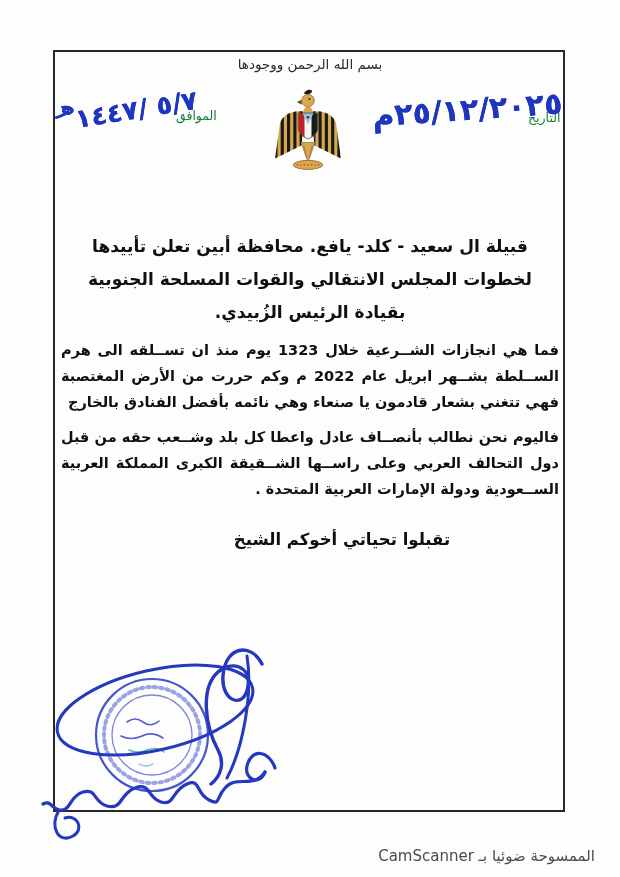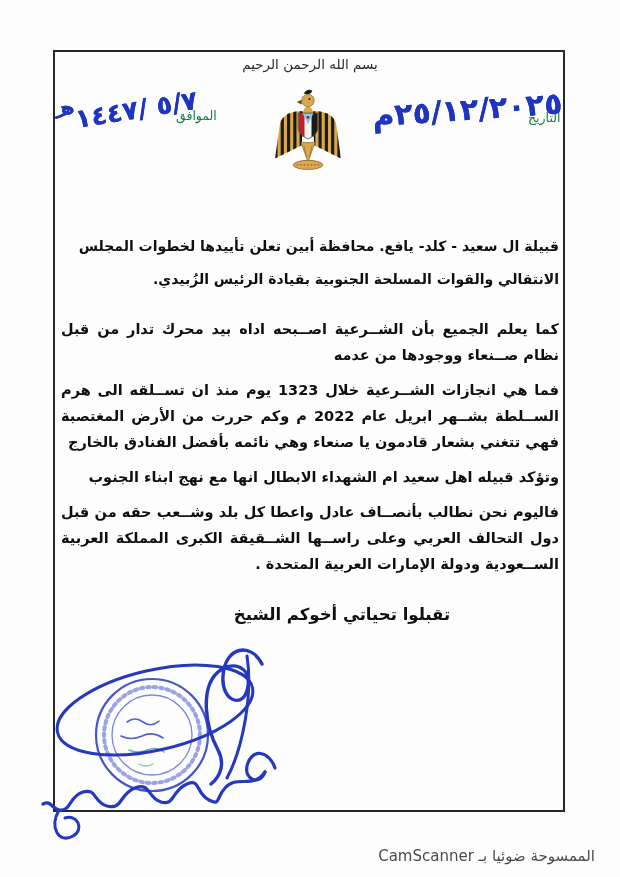--- a/index.html
+++ b/index.html
@@ -29,22 +29,22 @@
     white-space:nowrap; text-shadow:0 0 .6px #1e35c0;
   }
   .scrawl.right { left:372px; top:92px; font-size:30px; transform:rotate(-4deg); }
   .scrawl.left  { left:54px;  top:96px; font-size:26px; transform:rotate(-9deg); }
   .scrawl .sup { position:relative; top:-14px; font-size:20px; display:inline-block; transform:rotate(-12deg); }
 
   .content {
     position:absolute; left:61px; right:61px; top:230px; direction:rtl; color:#0f0f0f;
   }
   .letter-title {
-    font-size:14px; font-weight:700; line-height:33px; text-align:right;
-    margin-bottom:20px;
+    font-size:17px; font-weight:700; line-height:33px; text-align:center;
+    margin-bottom:8px;
   }
   .para {
     font-size:14.5px; font-weight:700; line-height:26px; text-align:justify;
     margin-bottom:9px;
   }
   .closing {
     margin-top:16px; margin-right:52px; margin-left:auto; width:330px;
     text-align:center; font-size:16.5px; font-weight:700; line-height:44px;
   }
   .stamp-signature { position:absolute; left:15px; top:598px; width:300px; height:265px; z-index:5; }
@@ -55,21 +55,21 @@
   }
   .footer-caption .latin { direction:ltr; unicode-bidi:embed;margin-top:16px; }
 </style>
 </head>
 <body>
 
 <div class="page">
 
   <div class="border-box"></div>
 
-  <div class="basmala">بسم الله الرحمن الرحيم</div>
+  <div class="basmala">بسم الله الرحمن ووجودها</div>
 
   <div class="emblem">
     <svg viewBox="0 0 120 130" aria-hidden="true">
       <defs>
         <clipPath id="wl">
             <path d="M54,36 C38,33 24,41 20,52 L13,103 L51,84 Z"></path>
           </clipPath>
         <clipPath id="wr">
             <path d="M66,36 C82,33 96,41 100,52 L107,103 L69,84 Z"></path>
           </clipPath>
@@ -121,23 +121,21 @@
   <div class="date-label right">التاريخ</div>
   <div class="scrawl right">٢٥/١٢/٢٠٢٥م</div>
 
   <div class="date-label left">الموافق</div>
   <div class="scrawl left">
     <span>٥/٧ /١٤٤٧</span><span class="sup">هـ</span>
   </div>
 
   <div class="content">
     <div class="letter-title">قبيلة ال سعيد - كلد- يافع. محافظة أبين تعلن تأييدها لخطوات المجلس الانتقالي والقوات المسلحة الجنوبية بقيادة الرئيس الزُبيدي.</div>
-    <p class="para">كما يعلم الجميع بأن الشــرعية اصــبحه اداه بيد محرك تدار من قبل نظام صــنعاء ووجودها من عدمه</p>
     <p class="para">فما هي انجازات الشــرعية خلال 1323 يوم منذ ان تســلقه الى  هرم الســلطة بشــهر ابريل عام 2022 م وكم  حررت من الأرض المغتصبة  فهي تتغني بشعار قادمون يا صنعاء وهي نائمه بأفضل الفنادق بالخارج</p>
-    <p class="para">وتؤكد قبيله اهل سعيد ام الشهداء الابطال انها مع نهج ابناء الجنوب</p>
     <p class="para">فاليوم نحن نطالب بأنصــاف عادل واعطا كل بلد وشــعب حقه من قبل دول التحالف العربي  وعلى راســها الشــقيقة الكبرى المملكة العربية الســعودية ودولة الإمارات العربية المتحدة .</p>
     <div class="closing">
       <div>تقبلوا تحياتي أخوكم الشيخ</div>
     </div>
   </div>
 
   <div class="stamp-signature">
     <svg viewBox="0 0 300 265" aria-hidden="true">
       <g stroke="#2438c0" fill="none" stroke-linecap="round">
         <circle cx="137" cy="137" r="56" stroke-width="2.2" opacity="0.85"></circle>

